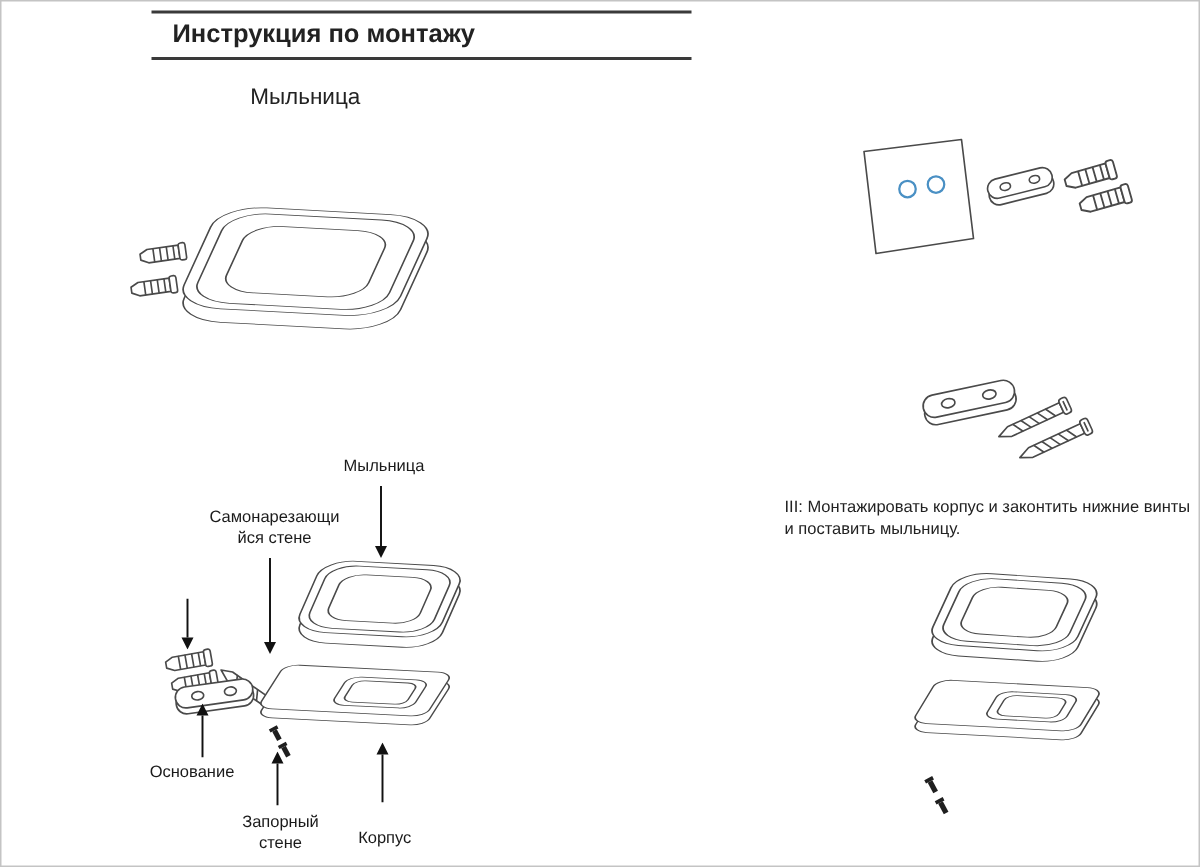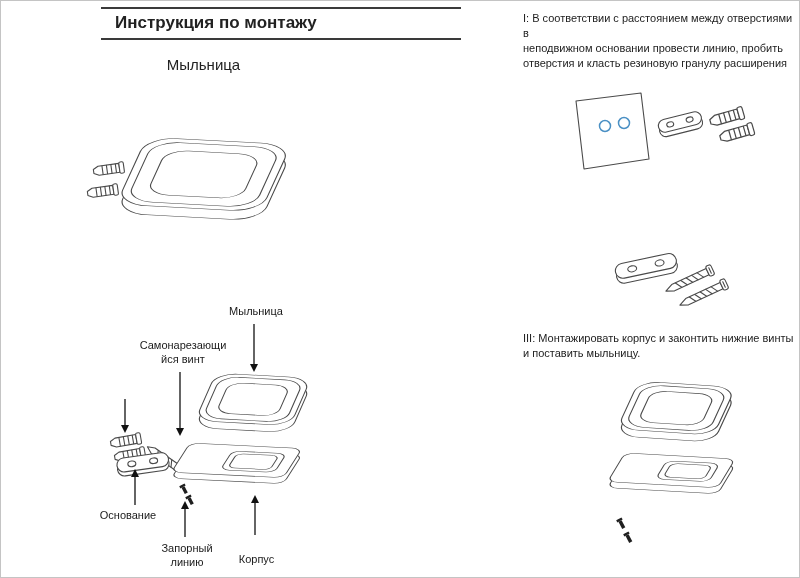--- a/index.html
+++ b/index.html
@@ -147,24 +147,24 @@
         <g transform="translate(103,129) rotate(-28)">
             <rect x="-1.7" y="0" width="3.4" height="7"></rect>
             <rect x="-3" y="-2.4" width="6" height="2.4"></rect>
           </g>
       </g>
     </g>
   </svg>
 
   <div class="abs dlabel" style="left:213px;top:303px;width:84px">Мыльница</div>
   <div class="abs dlabel" style="left:130px;top:337px;width:104px">Самонарезающи
-йся винт</div>
+йся стене</div>
   <div class="abs dlabel" style="left:92px;top:507px;width:70px">Основание</div>
   <div class="abs dlabel" style="left:156px;top:540px;width:60px">Запорный
-линию</div>
+стене</div>
   <div class="abs dlabel" style="left:228px;top:551px;width:55px">Корпус</div>
 
   <svg class="abs" style="left:248px;top:323px" width="10" height="48">
     <line x1="5" y1="0" x2="5" y2="40" stroke="#111" stroke-width="1.3"></line>
       <polygon points="1,40 9,40 5,48" fill="#111"></polygon>
   </svg>
   <svg class="abs" style="left:174px;top:371px" width="10" height="64">
     <line x1="5" y1="0" x2="5" y2="56" stroke="#111" stroke-width="1.3"></line>
       <polygon points="1,56 9,56 5,64" fill="#111"></polygon>
   </svg>
@@ -178,23 +178,20 @@
   </svg>
   <svg class="abs" style="left:179px;top:500px" width="10" height="36">
     <polygon points="1,8 9,8 5,0" fill="#111"></polygon>
       <line x1="5" y1="8" x2="5" y2="36" stroke="#111" stroke-width="1.3"></line>
   </svg>
   <svg class="abs" style="left:249px;top:494px" width="10" height="40">
     <polygon points="1,8 9,8 5,0" fill="#111"></polygon>
       <line x1="5" y1="8" x2="5" y2="40" stroke="#111" stroke-width="1.3"></line>
   </svg>
 
-  <div class="abs step-text" style="left:522px;top:10px">I: В соответствии с расстоянием между отверстиями в
-неподвижном основании провести линию, пробить
-отверстия и класть резиновую гранулу расширения</div>
 
   <svg class="abs" style="left:558px;top:84px" width="215" height="105" viewBox="0 0 215 105">
     <g stroke="#4a4a4a" stroke-width="1.1" fill="#ffffff" stroke-linejoin="round" stroke-linecap="round">
       <g>
         <polygon points="17,16 82,8 90,74 25,84"></polygon>
         <circle cx="46" cy="41" r="5.5" stroke-width="1.5" stroke="#4a90c4"></circle>
         <circle cx="65" cy="38" r="5.5" stroke-width="1.5" stroke="#4a90c4"></circle>
       </g>
       <g transform="translate(98,36) rotate(-14)">
         <rect x="0" y="4.5" width="44" height="13" rx="6.5"></rect>

